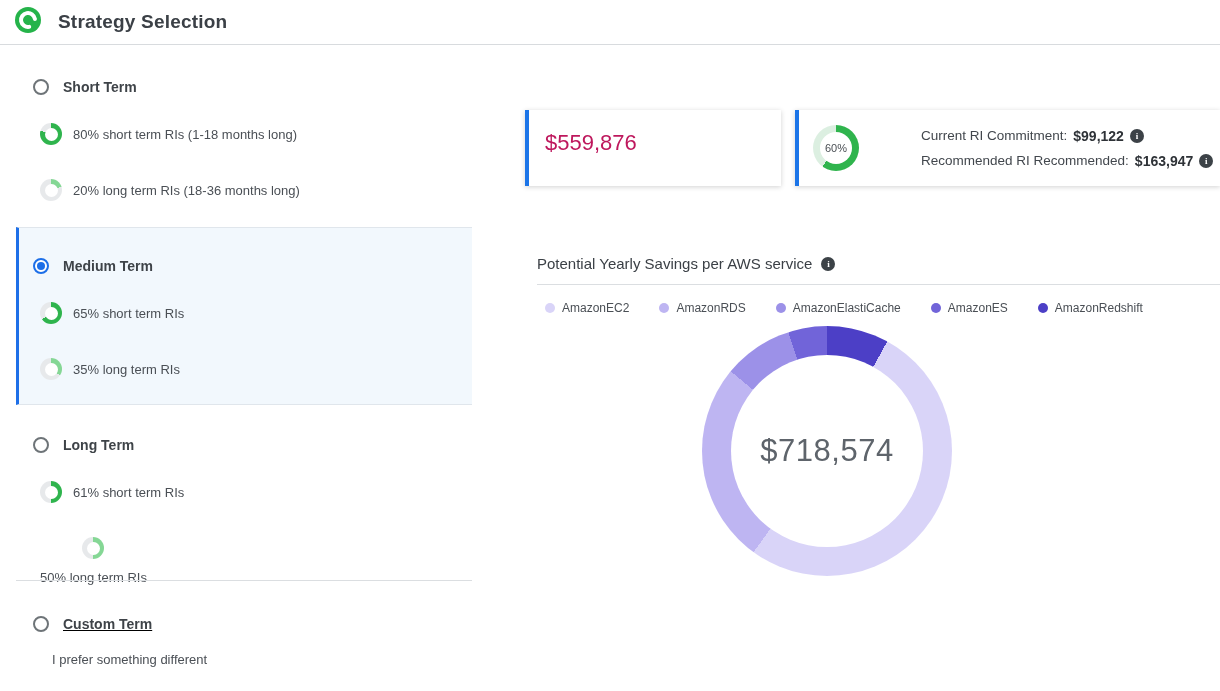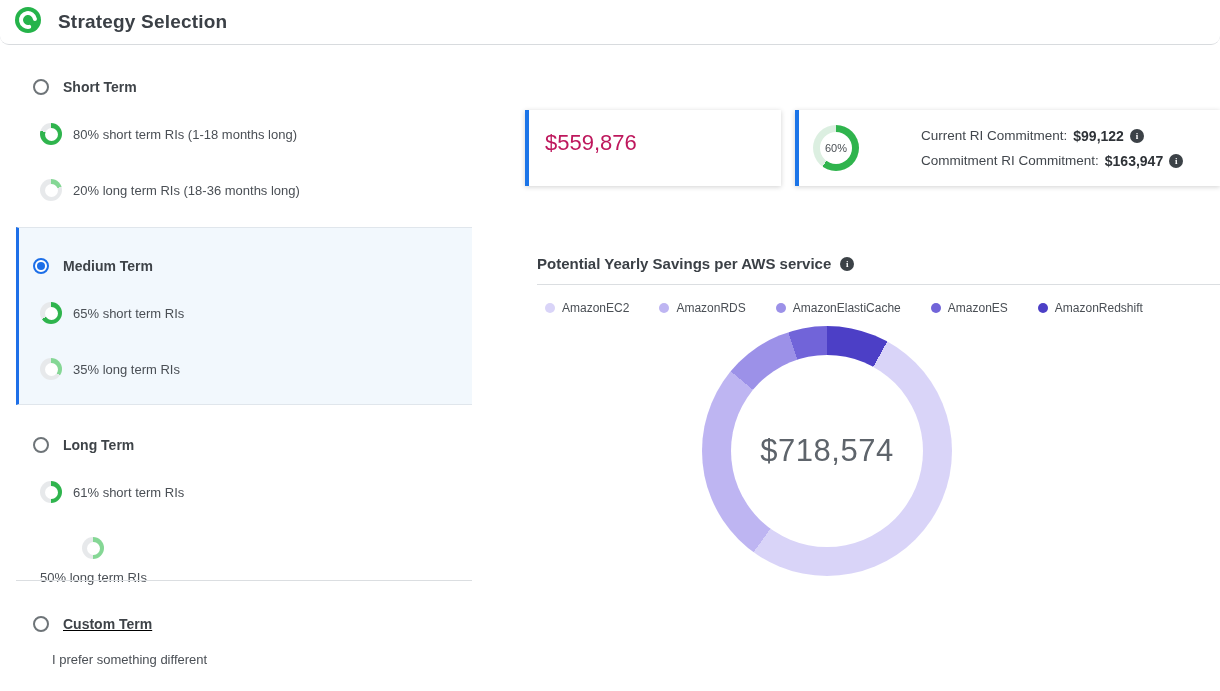--- a/index.html
+++ b/index.html
@@ -1,21 +1,21 @@
 <!DOCTYPE html>
 <html><head>
 <meta charset="utf-8">
 <style>
   * { margin:0; padding:0; box-sizing:border-box; }
   html,body { background:#fff; }
   body { font-family:"Liberation Sans", sans-serif; }
   .page { position:relative; width:1220px; height:691px; background:#fff; overflow:hidden; }
 
   
-  .header { position:absolute; top:0; left:0; right:0; height:45px; border-bottom:1px solid #d8dbde; display:flex; align-items:center; padding-left:14px; gap:16px; background:#fff;border-radius:9px; }
+  .header { position:absolute; top:0; left:0; right:0; height:45px; border-bottom:1px solid #d8dbde; display:flex; align-items:center; padding-left:14px; gap:16px; background:#fff; }
   .logo { width:28px; height:28px; flex:none; }
   .page-title { font-size:19px; font-weight:700; color:#3b4046; letter-spacing:.2px; }
 
   
   .radio { width:16px; height:16px; border:2px solid #6e7478; border-radius:50%; background:#fff; flex:none; }
   .radio.selected { border-color:#1d6fe8; position:relative; }
   .radio.selected::after { content:""; position:absolute; inset:2px; background:#1d6fe8; border-radius:50%; }
   .strat-row { position:absolute; display:flex; align-items:center; gap:14px; cursor:pointer; }
   .strat-label { font-size:14px; font-weight:700; color:#3e4348; }
   .opt-row { position:absolute; display:flex; align-items:center; gap:11px; }
@@ -38,21 +38,21 @@
   .commit-lines { display:flex; flex-direction:column; gap:9px; margin-left:62px; }
   .commit-line { display:flex; align-items:center; gap:6px; }
   .commit-label { font-size:13.5px; color:#42474d; }
   .commit-value { font-size:14px; font-weight:700; color:#2e3237; }
 
   .info-icon { display:inline-flex; align-items:center; justify-content:center; width:14px; height:14px; border-radius:50%; background:#3c4247; color:#fff; font-size:9px; font-weight:700; cursor:pointer; flex:none; }
   .info-icon::before { content:"i"; font-family:"Liberation Serif", serif; }
 
   
   .chart-title-row { position:absolute; left:537px; top:255px; display:flex; align-items:center; gap:9px; }
-  .chart-title { font-size:15px; font-weight:700; color:#3b4046; }
+  .chart-title { font-size:15px; font-weight:400; color:#3b4046; }
   .chart-divider { position:absolute; left:537px; top:284px; width:683px; height:1px; background:#dbdee1; }
   .legend { position:absolute; left:545px; top:301px; display:flex; align-items:center; gap:30px; }
   .legend-item { display:flex; align-items:center; gap:7px; cursor:pointer; }
   .legend-dot { width:10px; height:10px; border-radius:50%; flex:none; }
   .legend-label { font-size:12px; color:#4a4f55; }
   .donut { position:absolute; left:702px; top:326px; width:250px; height:250px; border-radius:50%; display:flex; align-items:center; justify-content:center; }
   .donut-hole { width:192px; height:192px; background:#fff; border-radius:50%; display:flex; align-items:center; justify-content:center; }
   .donut-total { font-size:31px; color:#5e646b; letter-spacing:.5px; }
 </style>
 </head>
@@ -126,21 +126,21 @@
     <div class="gauge" style="background: conic-gradient(rgb(47, 180, 77) 60%, rgb(220, 239, 225) 0deg);">
       <div class="gauge-inner">60%</div>
     </div>
     <div class="commit-lines">
       <div class="commit-line">
         <span class="commit-label">Current RI Commitment:</span>
         <span class="commit-value">$99,122</span>
         <span class="info-icon"></span>
       </div>
       <div class="commit-line">
-        <span class="commit-label">Commitment RI Commitment:</span>
+        <span class="commit-label">Recommended RI Recommended:</span>
         <span class="commit-value">$163,947</span>
         <span class="info-icon"></span>
       </div>
     </div>
   </div>
 
   <div class="chart-title-row">
     <span class="chart-title">Potential Yearly Savings per AWS service</span>
     <span class="info-icon"></span>
   </div>

